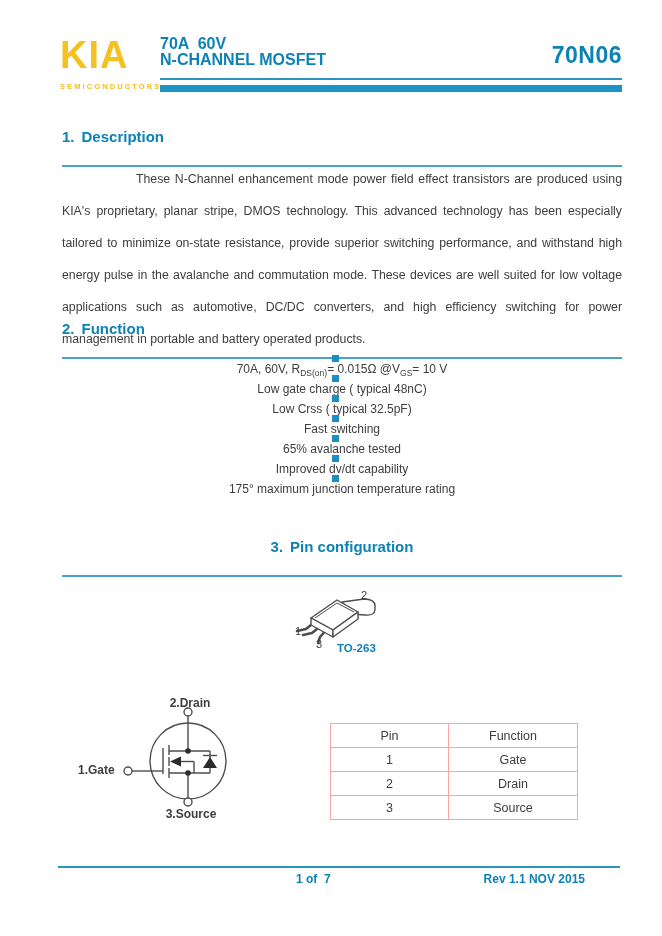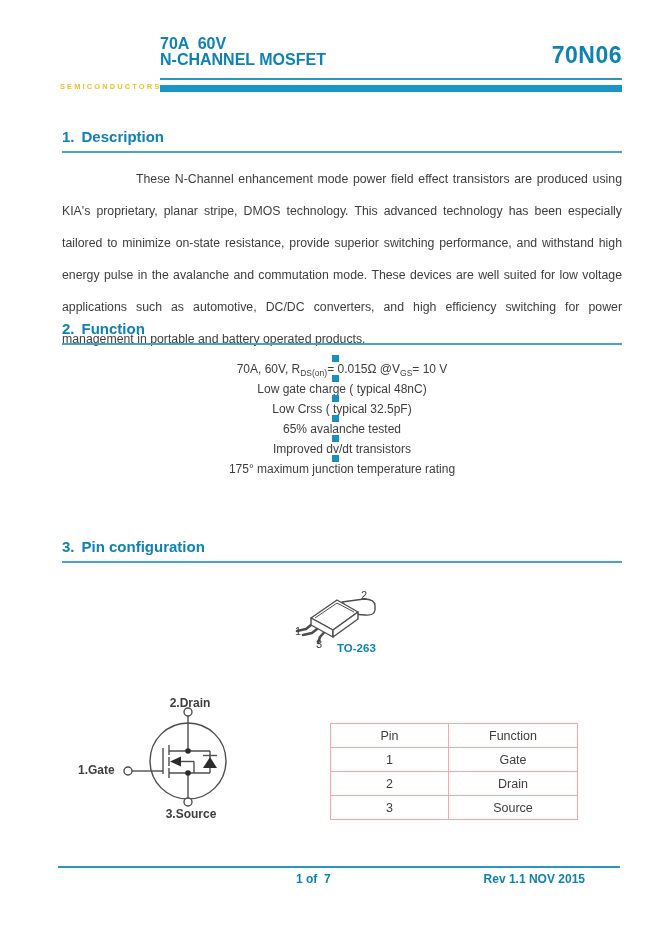--- a/index.html
+++ b/index.html
@@ -14,25 +14,25 @@
           color:#f5c11e; letter-spacing:2.1px; }
   .hdr-mid { position:absolute; left:160px; top:36px; color:#0d82b3; font-weight:bold;
           font-size:16px; line-height:16px; white-space:pre; }
   .part-no { position:absolute; right:40px; top:42px; color:#0d82b3; font-weight:bold;
           font-size:23px; letter-spacing:0.5px; }
   .hdr-line-thin { position:absolute; left:160px; top:78px; width:462px; height:2px; background:#2a95c0; }
   .hdr-line-thick { position:absolute; left:160px; top:85px; width:462px; height:7px; background:#1b95c6; }
 
   
   .sec-head { position:absolute; left:62px; width:560px; color:#0d82b3; font-weight:bold;
-          font-size:15px; padding-bottom:6px; border-bottom:2px solid #4aa3c4; }
+          font-size:15px; padding-bottom:20px; border-bottom:2px solid #4aa3c4; }
   .sec-head .num { margin-right:7px; }
   #sec-description { top:128px; }
   #sec-features { top:320px; }
-  #sec-pincfg { top:538px; }
+  #sec-pincfg { top:538px;text-align:center; }
 
   
   .desc-body { position:absolute; left:62px; top:163px; width:560px; color:#3d3d3d;
           font-size:12.3px; line-height:32px; text-align:justify; text-indent:74px; }
 
   
   .features { position:absolute; left:62px; top:355px; width:560px; list-style:none; }
   .features li { display:flex; align-items:center; height:20px; color:#3d3d3d; font-size:12px;flex-direction:column; }
   .bullet { width:7px; height:7px; background:#1b8fbf; margin:0 17px 0 3px; flex:0 0 auto; }
   .features sub { font-size:8.5px; }
@@ -64,20 +64,21 @@
   .ftr-page { position:absolute; left:296px; top:872px; color:#0d82b3; font-weight:bold;
           font-size:12px; white-space:pre; }
   .ftr-rev { position:absolute; right:77px; top:872px; color:#0d82b3; font-weight:bold;
           font-size:12px; }
 </style>
 </head>
 <body>
 
 <div class="page">
 
+  <div class="logo">KIA</div>
   <div class="logo-sub">SEMICONDUCTORS</div>
   <div class="hdr-mid"><span>70A  60V</span><br><span>N-CHANNEL MOSFET</span></div>
   <div class="part-no">70N06</div>
   <div class="hdr-line-thin"></div>
   <div class="hdr-line-thick"></div>
 
   <div class="sec-head" id="sec-description"><span class="num">1.</span><span>Description</span></div>
   <div class="desc-body">These N-Channel enhancement mode power field effect transistors are produced using KIA's proprietary, planar stripe, DMOS technology. This advanced technology has been especially tailored to minimize on-state resistance, provide superior switching performance, and withstand high energy pulse in the avalanche and commutation mode. These devices are well suited for low voltage applications such as automotive, DC/DC converters, and high efficiency switching for power management in portable and battery operated products.</div>
 
   <div class="sec-head" id="sec-features"><span class="num">2.</span><span>Function</span></div>
@@ -89,25 +90,29 @@
     <li>
         <span class="bullet"></span>
         <span>Low gate charge ( typical 48nC)</span>
       </li>
     <li>
         <span class="bullet"></span>
         <span>Low Crss ( typical 32.5pF)</span>
       </li>
     <li>
         <span class="bullet"></span>
+        <span>Fast switching</span>
+      </li>
+    <li>
+        <span class="bullet"></span>
         <span>65% avalanche tested</span>
       </li>
     <li>
         <span class="bullet"></span>
-        <span>Improved dv/dt transistors</span>
+        <span>Improved dv/dt capability</span>
       </li>
     <li>
         <span class="bullet"></span>
         <span>175° maximum junction temperature rating</span>
       </li>
   </ul>
 
   <div class="sec-head" id="sec-pincfg"><span class="num">3.</span><span>Pin configuration</span></div>
 
   <svg class="pkg-svg" width="130" height="70" viewBox="0 0 130 70">

